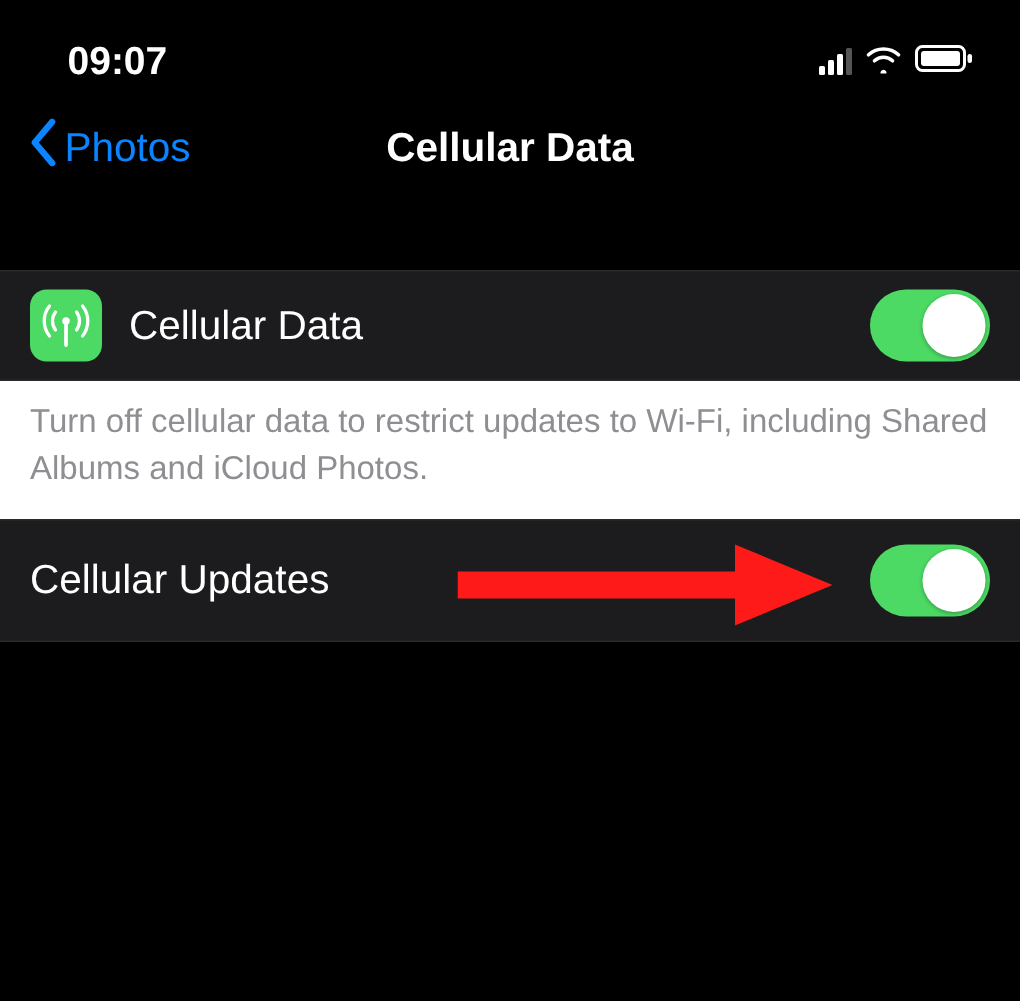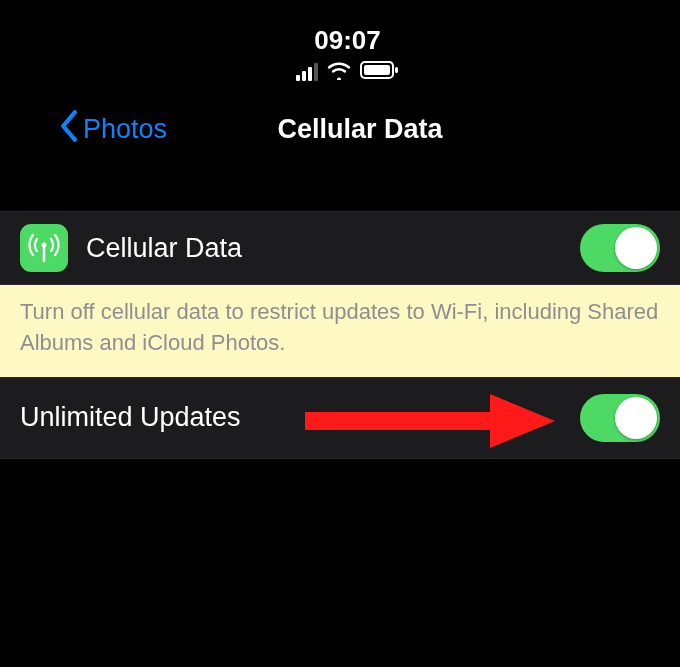--- a/index.html
+++ b/index.html
@@ -14,21 +14,20 @@
     body { position: relative; }
 
     
     .status-bar {
       display: flex;
       justify-content: space-between;
       align-items: center;
       padding: 25px 30px 20px 45px;
       font-size: 26px;
       font-weight: 600;
-      flex-direction: column;
     }
     .status-right {
       display: flex;
       align-items: center;
       gap: 8px;
     }
     .signal-bars { display: inline-flex; align-items: flex-end; gap: 2px; }
     .signal-bars span {
       width: 4px; background: #fff; border-radius: 1px;
     }
@@ -37,21 +36,20 @@
     .signal-bars span:nth-child(3){ height: 14px; }
     .signal-bars span:nth-child(4){ height: 18px; background: #555;}
 
     
     .nav-bar {
       position: relative;
       height: 56px;
       display: flex;
       align-items: center;
       padding: 0 20px 12px 20px;
-      margin-left: 40px;
     }
     .back {
       display: flex;
       align-items: center;
       gap: 4px;
       color: #0a84ff;
       font-size: 27px;
       font-weight: 400;
     }
     .back svg { stroke: #0a84ff; }
@@ -107,21 +105,21 @@
       background: #fff;
       border-radius: 50%;
       box-shadow: 0 1px 3px rgba(0,0,0,0.3);
     }
 
     .footer-text {
       padding: 12px 20px 18px 20px;
       font-size: 22px;
       line-height: 1.4;
       color: #8e8e93;
-      background: #fef9c3;
+      background: #ffffff;
     }
 
     .arrow-overlay {
       position: absolute;
       pointer-events: none;
     }
   </style>
 </head>
 <body>
 
@@ -180,21 +178,21 @@
     <div class="row-label">Cellular Data</div>
     <button class="toggle">
       <span class="toggle-knob"></span>
     </button>
   </div>
   <div class="footer-text">Turn off cellular data to restrict updates to Wi-Fi, including Shared Albums and iCloud Photos.</div>
 </div>
 
 <div class="group" style="position:relative;">
   <div class="setting-row" style="padding:16px 20px;">
-    <div class="row-label">Unlimited Updates</div>
+    <div class="row-label">Cellular Updates</div>
     <button class="toggle">
       <span class="toggle-knob"></span>
     </button>
   </div>
 
   <div class="arrow-overlay" style="left:305px; top:14px;">
     <svg width="250" height="60" viewBox="0 0 250 60">
       <line x1="0" y1="30" x2="195" y2="30" stroke="#ff1a1a" stroke-width="18"></line>
       <polygon points="185,3 250,30 185,57" fill="#ff1a1a"></polygon>
     </svg>

